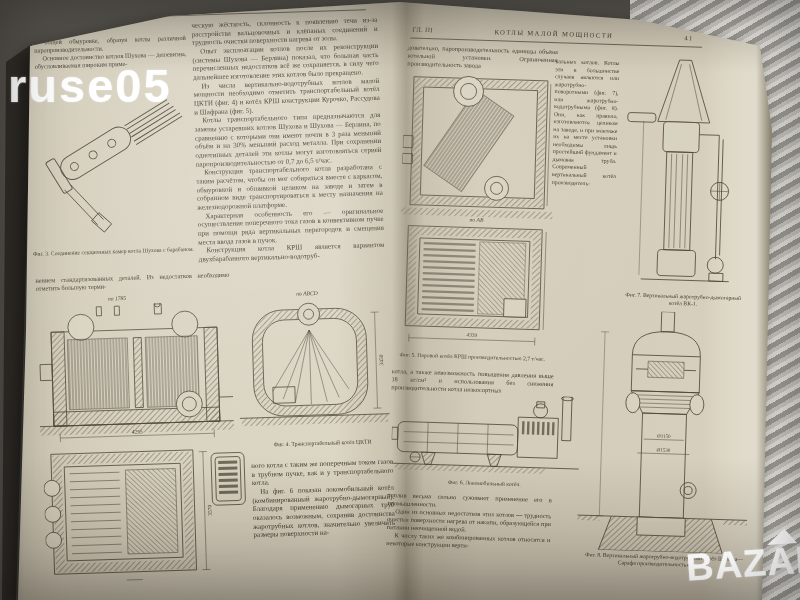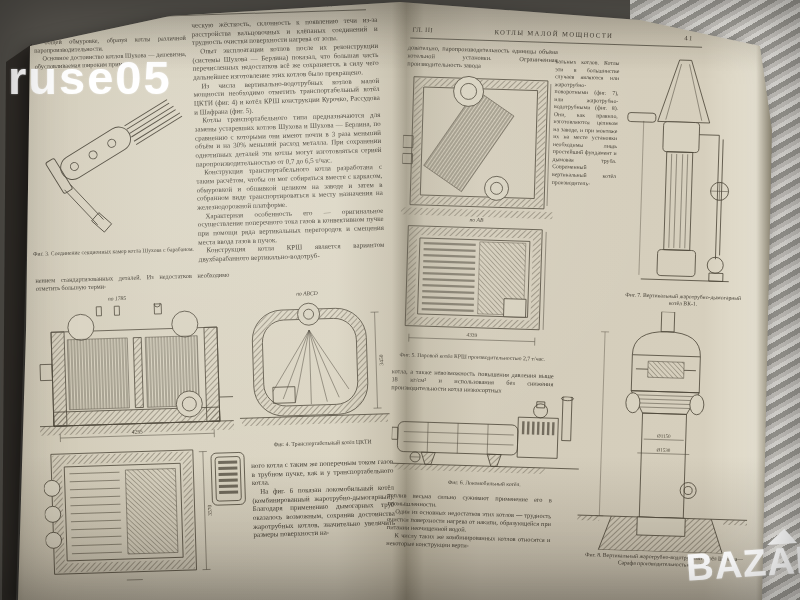--- a/index.html
+++ b/index.html
@@ -24,21 +24,21 @@
   .bt p{margin:0;text-indent:8px}
   .bt p.noind{text-indent:0}
   .xs{font-size:5.8px;line-height:1.3}
   .sm{font-size:6.3px;line-height:1.26}
   .cap{font-size:5.7px;line-height:1.3;text-align:center}
   .hdr{font-size:6.6px;letter-spacing:1.4px;white-space:nowrap}
   .lbl{font-size:5.6px;font-style:italic;text-align:center}
   .rule{position:absolute;height:1px;background:rgba(63,58,48,.7)}
   .fig{position:absolute}
   svg text{font-family:"Liberation Serif",serif;fill:#4a4437;stroke:none}
-  .wm-seller{position:absolute;left:8px;top:50px;z-index:50;font-family:"Liberation Sans",sans-serif;
+  .wm-seller{position:absolute;left:8px;top:58px;z-index:50;font-family:"Liberation Sans",sans-serif;
     font-weight:bold;font-size:47px;color:#fff;letter-spacing:2px;text-shadow:0 0 2px rgba(255,255,255,.55)}
   .wm-site{position:absolute;left:686px;top:542px;z-index:50;font-family:"Liberation Sans",sans-serif;
     font-weight:bold;font-size:38px;color:#fff;transform:rotate(-4deg);letter-spacing:1px;text-shadow:0 0 2px rgba(255,255,255,.5)}
   .wm-site .roof{position:absolute;left:84px;top:-11px;width:0;height:0;
     border-left:15px solid transparent;border-right:15px solid transparent;border-bottom:15px solid #fff;transform:skewX(-12deg)}
 </style>
 </head>
 <body>
 
 <svg width="0" height="0" style="position:absolute">

